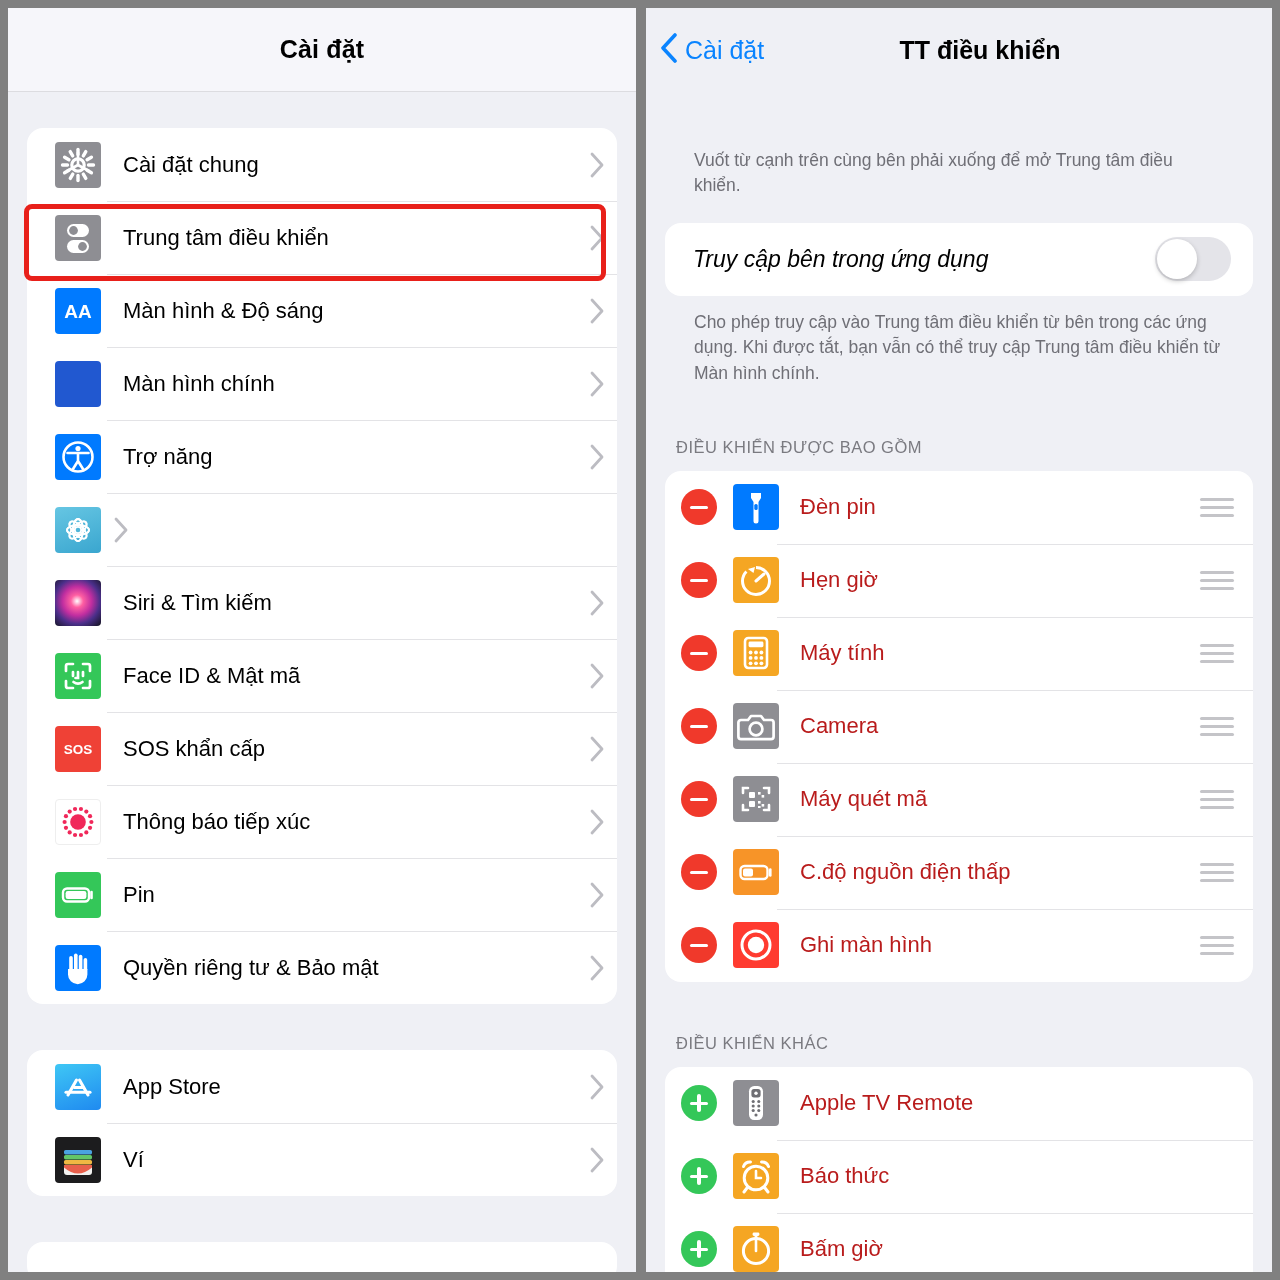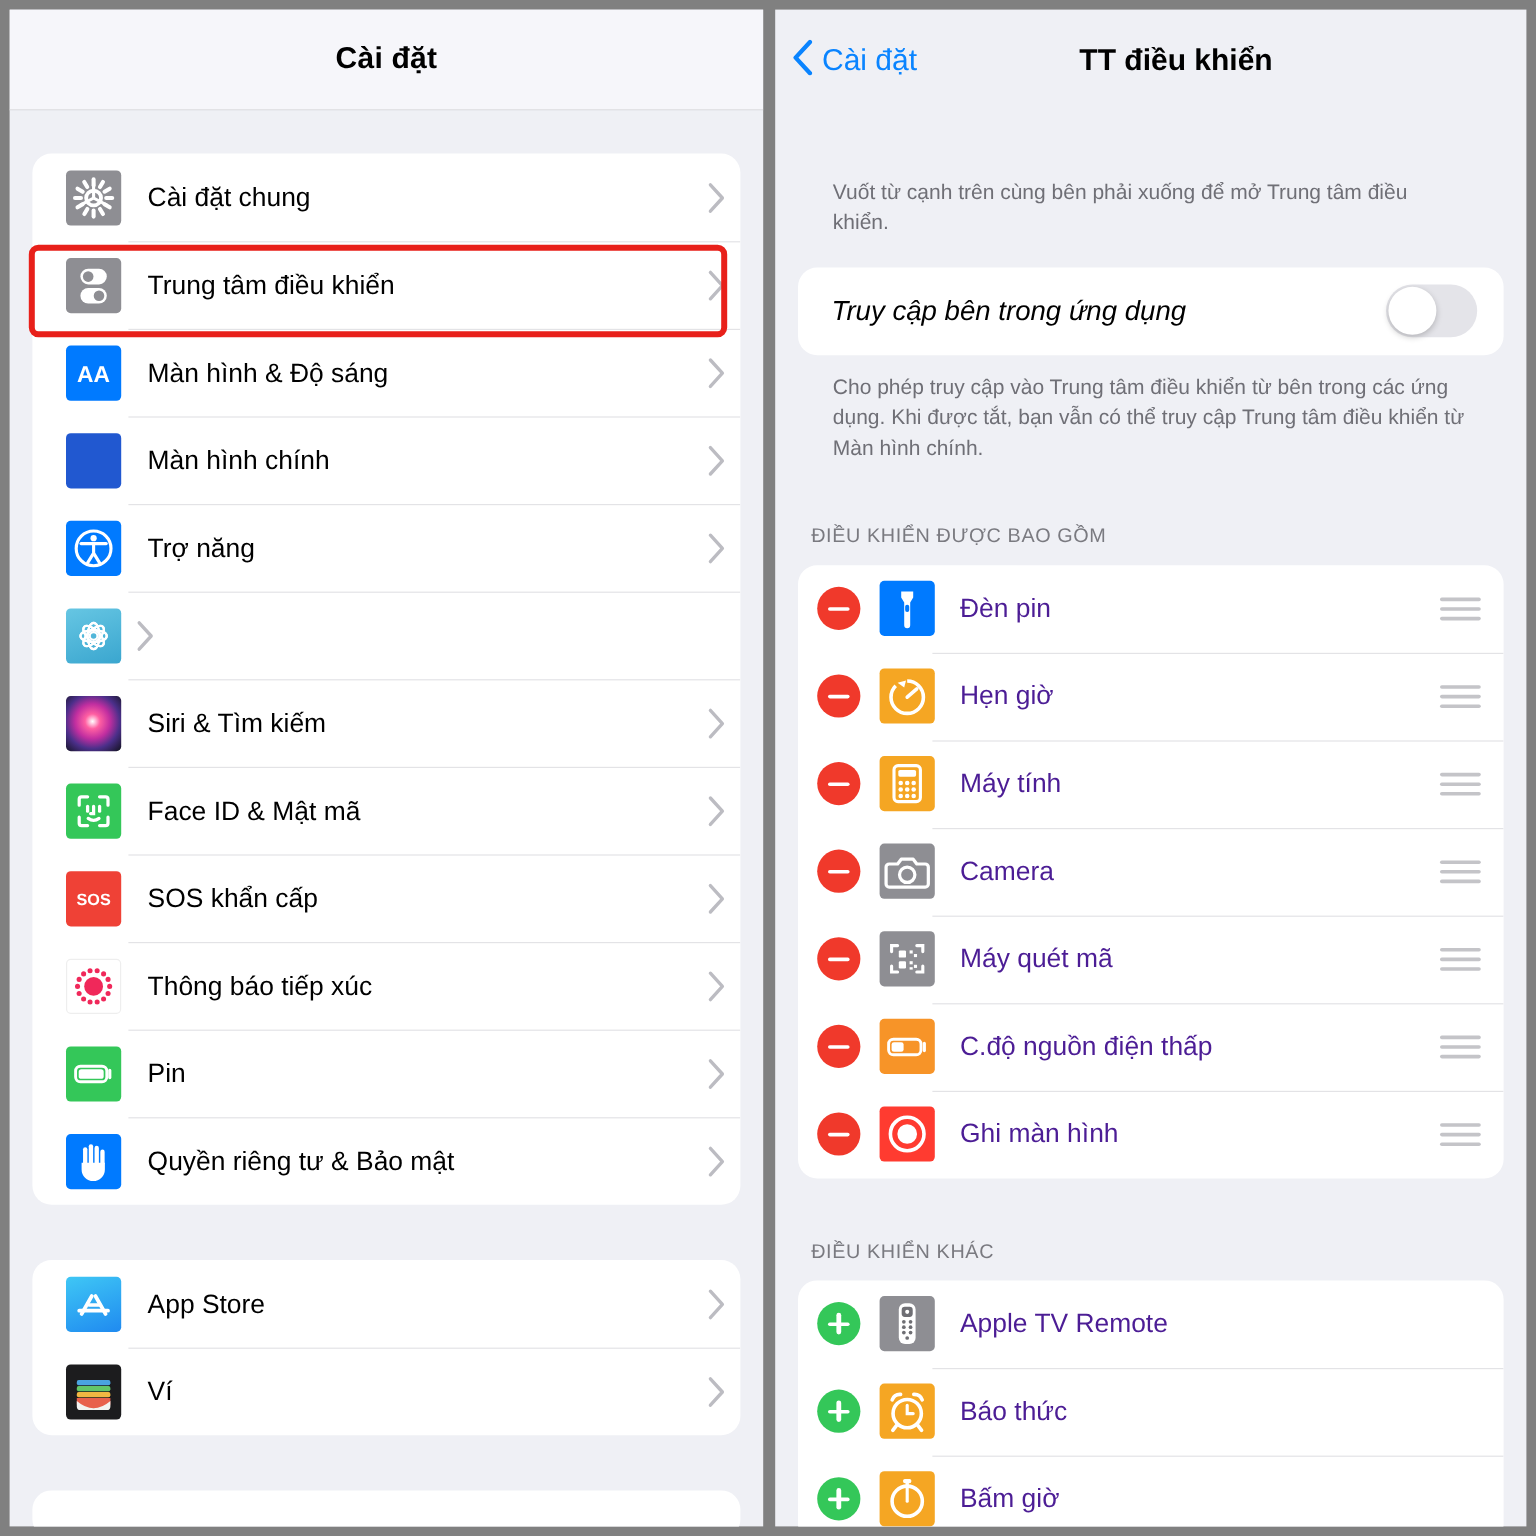--- a/index.html
+++ b/index.html
@@ -230,21 +230,21 @@
   }
   .act.minus { background: #f0392b; }
   .act.plus  { background: #34c759; }
   .act-inner { position: relative; width: 36px; height: 36px; }
   .act-inner .h { position:absolute; left:9px; top:16.5px; width:18px; height:3.4px; background:#fff; border-radius:2px;}
   .act-inner .v { position:absolute; left:16.3px; top:9px; width:3.4px; height:18px; background:#fff; border-radius:2px;}
 
   .ctl-row .clabel {
     flex: 1;
     font-size: 22px;
-    color: #4c1d95;
+    color: #b91c1c;
     padding-left: 21px;
   }
   .handle {
     width: 62px;
     display: flex;
     flex-direction: column;
     gap: 5px;
     align-items: center;
     cursor: grab;
     padding-right: 10px;

